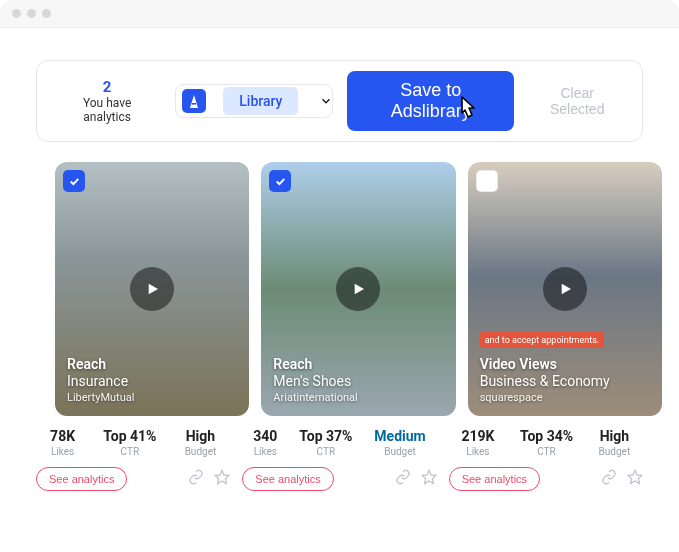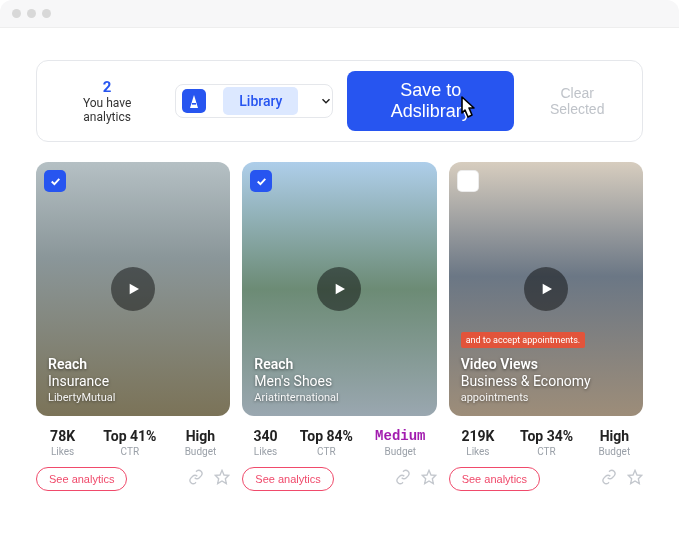--- a/index.html
+++ b/index.html
@@ -54,21 +54,21 @@
       background: none; border: none; color: #bfc3c9; font-size: 14px;
       cursor: pointer; margin-left: auto; padding: 0 6px;
     }
     .cursor {
       position: absolute; right: 30px; top: 20px; pointer-events: none;
     }
     .cards { display: flex; gap: 12px; }
     .card { flex: 1; min-width: 0; }
     .thumb {
       position: relative; width: 100%; aspect-ratio: 195/255;
-      border-radius: 12px; overflow: hidden; background: #888;
+      border-radius: 12px; overflow: hidden; background: #888; margin-left: 19px;
     }
     .thumb-1 { background: linear-gradient(180deg,#b5c0c4 0%,#8a9699 38%,#7b7358 100%); }
     .thumb-2 { background: linear-gradient(180deg,#aeceea 0%,#6c8b75 50%,#9aa7b0 100%); }
     .thumb-3 { background: linear-gradient(180deg,#d7cdbf 0%,#6b7785 45%,#9d8d79 100%); }
     .check {
       position: absolute; top: 8px; left: 8px; width: 22px; height: 22px;
       border-radius: 5px; display: flex; align-items: center; justify-content: center;
     }
     .check.on { background: #2755f0; }
     .check.off { background: #fff; box-shadow: 0 0 0 1px rgba(0,0,0,0.08) inset; }
@@ -84,21 +84,21 @@
     .thumb-metric { font-weight: 600; font-size: 14px; }
     .thumb-cat { font-weight: 400; font-size: 14px; margin-top: 1px; }
     .thumb-brand { font-size: 11px; opacity: 0.92; margin-top: 2px; }
     .caption-pill {
       position: absolute; left: 12px; bottom: 68px; background: #e2543b;
       color: #fff; font-size: 9px; padding: 3px 5px; border-radius: 2px;
     }
     .stats { display: flex; justify-content: space-around; margin: 12px 0 10px; }
     .stat { text-align: center; }
     .stat-val { font-weight: 700; font-size: 14px; color: #222; }
-    .stat-val.muted { color: #a21caf; font-family: Liberation Mono, monospace; }
+    .stat-val.muted { color: #0369a1; }
     .stat-lbl { font-size: 10px; color: #9aa0a8; margin-top: 2px; }
     .foot { display: flex; align-items: center; gap: 0; }
     .analytics-btn {
       border: 1px solid #f04a6b; color: #f04a6b; background: #fff;
       border-radius: 999px; padding: 5px 12px; font-size: 11px; cursor: pointer;
     }
     .foot-icons { margin-left: auto; display: flex; gap: 10px; color: #c3c7cd; }
     .foot-icon { cursor: pointer; }
   </style>
 </head>
@@ -211,21 +211,21 @@
           <div class="thumb-cat">Men's Shoes</div>
           <div class="thumb-brand">Ariatinternational</div>
         </div>
       </div>
       <div class="stats">
         <div class="stat">
             <div class="stat-val">340</div>
             <div class="stat-lbl">Likes</div>
           </div>
         <div class="stat">
-            <div class="stat-val">Top 84%</div>
+            <div class="stat-val">Top 37%</div>
             <div class="stat-lbl">CTR</div>
           </div>
         <div class="stat">
             <div class="stat-val muted">Medium</div>
             <div class="stat-lbl">Budget</div>
           </div>
       </div>
       <div class="foot">
         <button class="analytics-btn">See analytics</button>
         <div class="foot-icons">
@@ -245,21 +245,21 @@
         <div class="check off"></div>
         <div class="play">
           <svg width="16" height="16" viewBox="0 0 24 24" fill="#fff">
               <polygon points="7 4 21 12 7 20"></polygon>
             </svg>
         </div>
         <div class="caption-pill">and to accept appointments.</div>
         <div class="thumb-text">
           <div class="thumb-metric">Video Views</div>
           <div class="thumb-cat">Business &amp; Economy</div>
-          <div class="thumb-brand">appointments</div>
+          <div class="thumb-brand">squarespace</div>
         </div>
       </div>
       <div class="stats">
         <div class="stat">
             <div class="stat-val">219K</div>
             <div class="stat-lbl">Likes</div>
           </div>
         <div class="stat">
             <div class="stat-val">Top 34%</div>
             <div class="stat-lbl">CTR</div>

